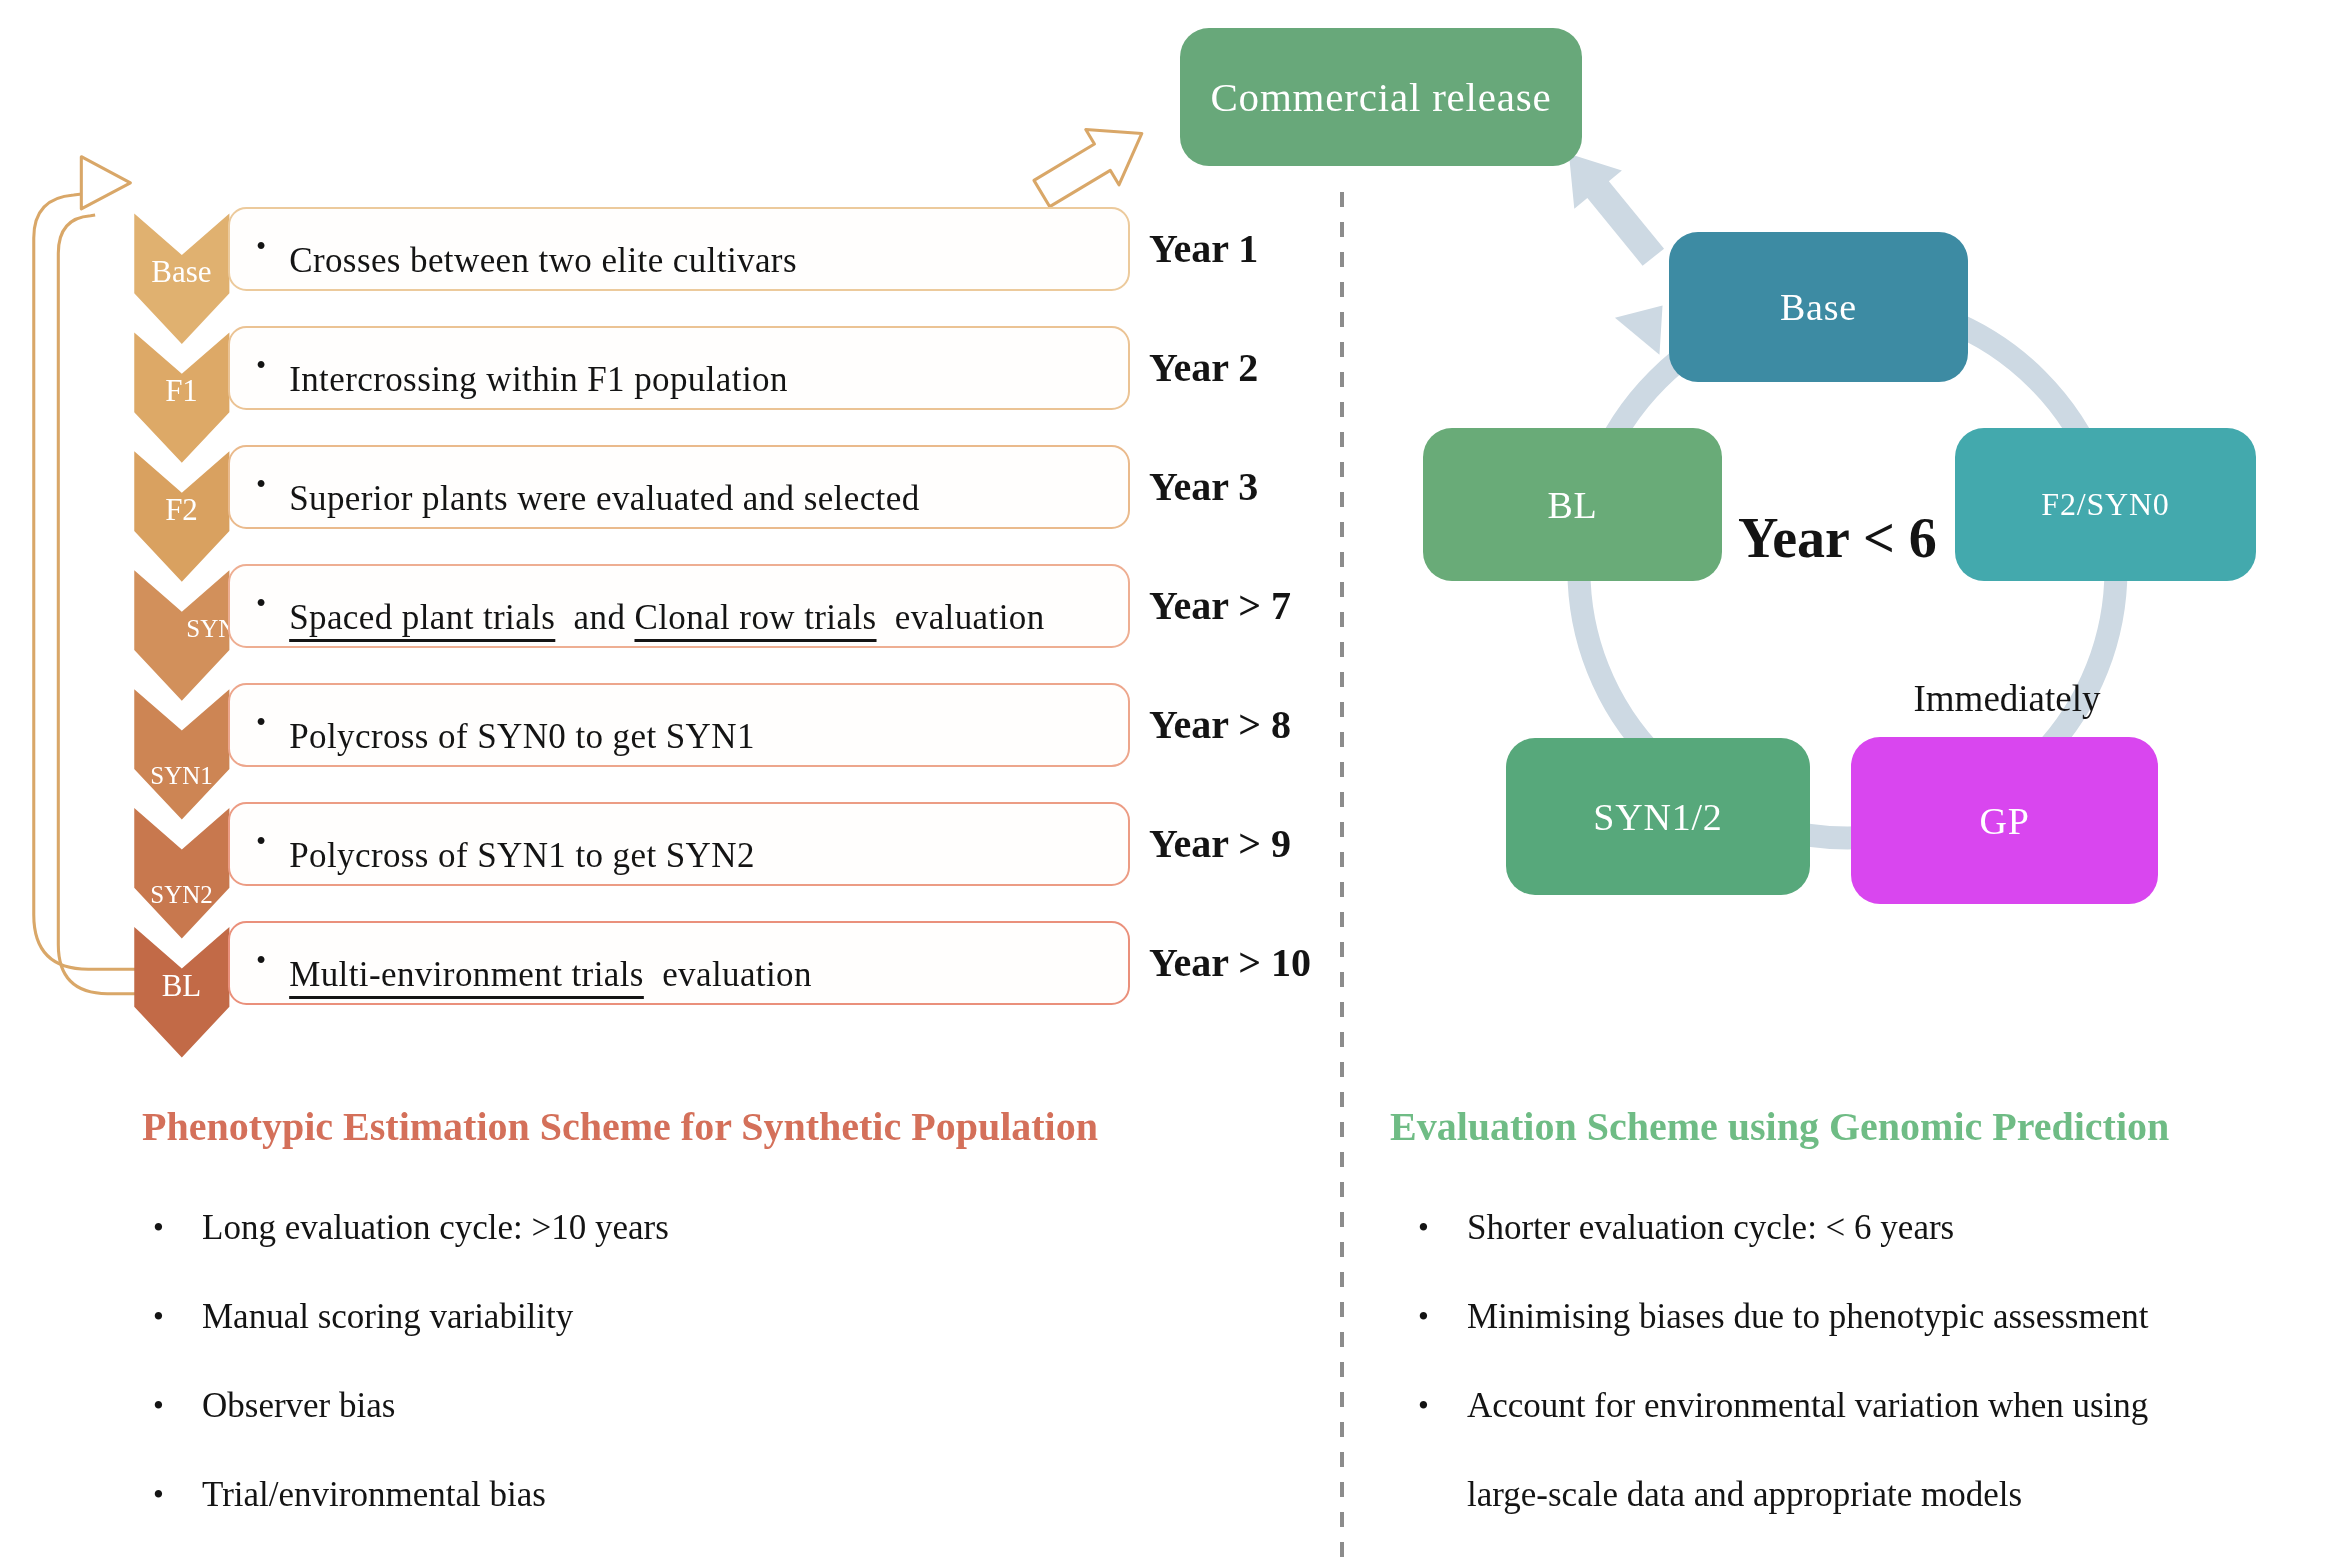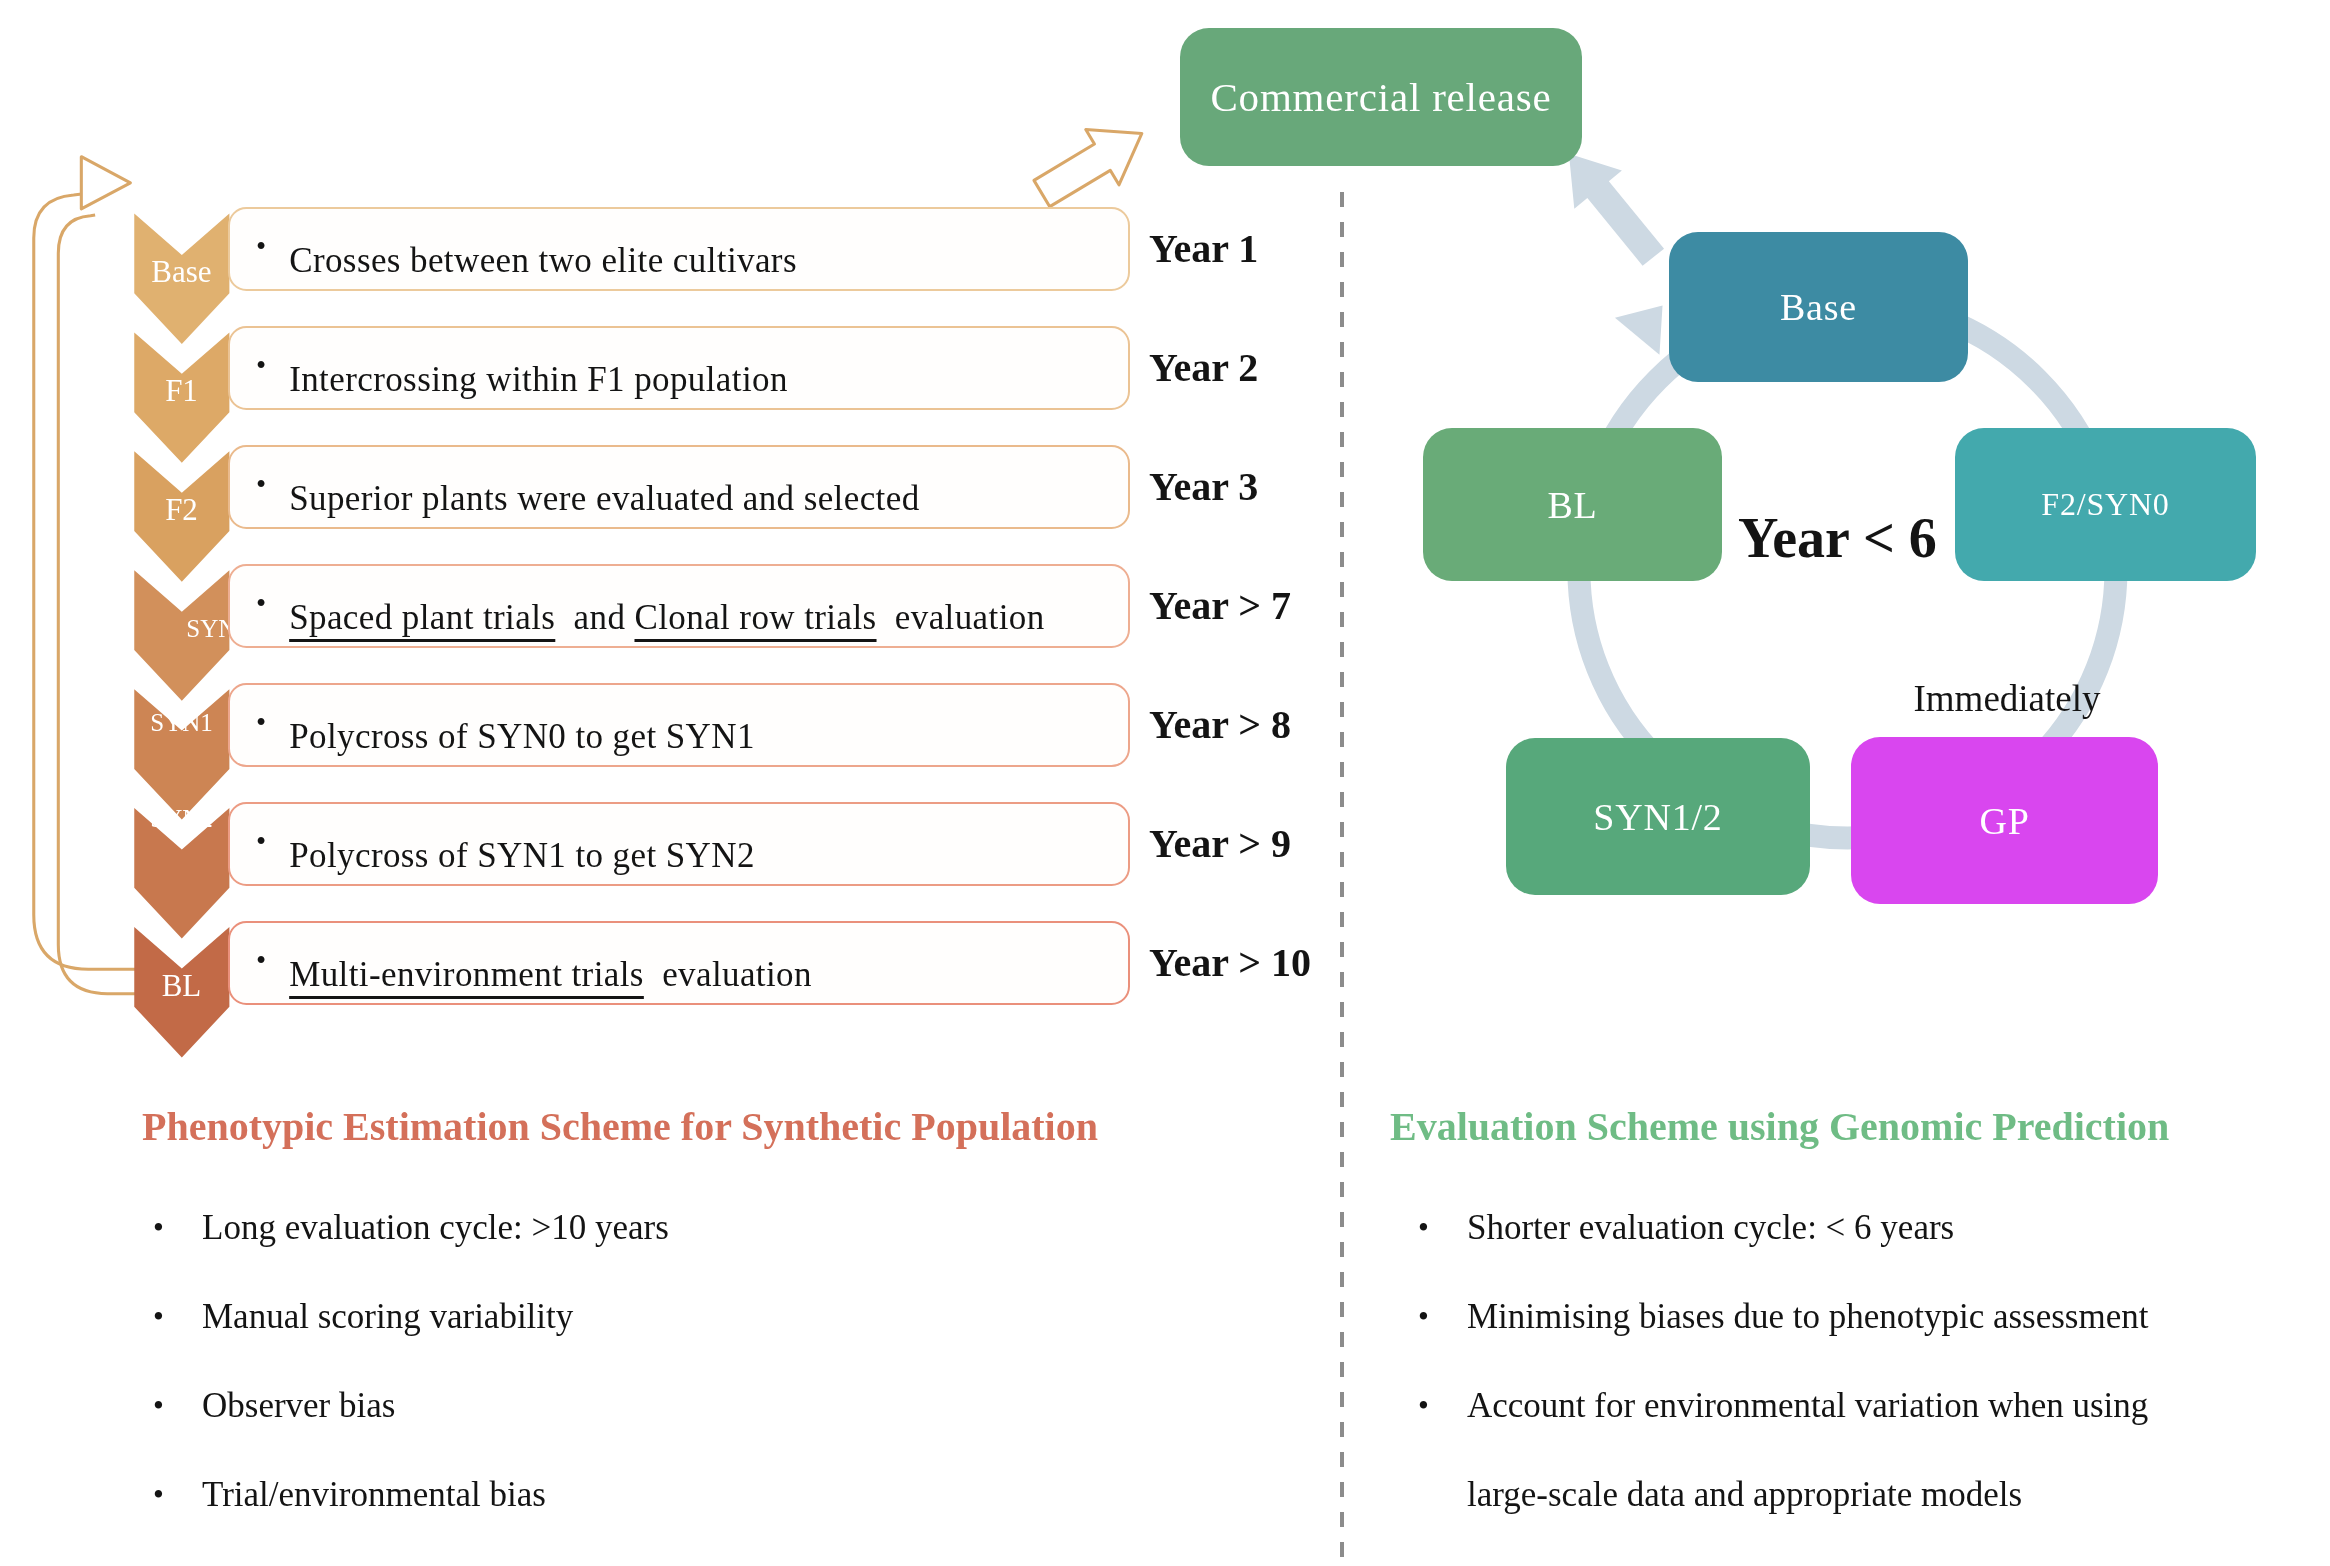--- a/index.html
+++ b/index.html
@@ -81,22 +81,22 @@
   <div class="divider"></div>
 
   <div class="bignode" style="left: 1180px; top: 28px; width: 402px; height: 138px; font-size: 41px; background-color: rgb(104, 168, 122);">
     <span>Commercial release</span>
   </div>
 
   <div class="chevlabel" style="top:249px;">Base</div>
   <div class="chevlabel" style="top:368px;">F1</div>
   <div class="chevlabel" style="top:487px;">F2</div>
   <div class="chevlabel small" style="top:606px;margin-left:36px;">SYN0</div>
-  <div class="chevlabel small" style="top:700px;">SYN1</div>
-  <div class="chevlabel small" style="top:796px;text-align:center;">SYN2</div>
+  <div class="chevlabel small" style="top:753px;">SYN1</div>
+  <div class="chevlabel small" style="top:872px;text-align:center;">SYN2</div>
   <div class="chevlabel" style="top:963px;">BL</div>
 
   <div class="rowbox" style="top: 207px; border-color: rgb(236, 202, 156);">
     <span class="rowdot">•</span>
     <span class="rowtext">Crosses between two elite cultivars</span>
   </div>
   <div class="yearlabel" style="top:207px;">Year 1</div>
 
   <div class="rowbox" style="top: 326px; border-color: rgb(235, 195, 148);">
     <span class="rowdot">•</span>

